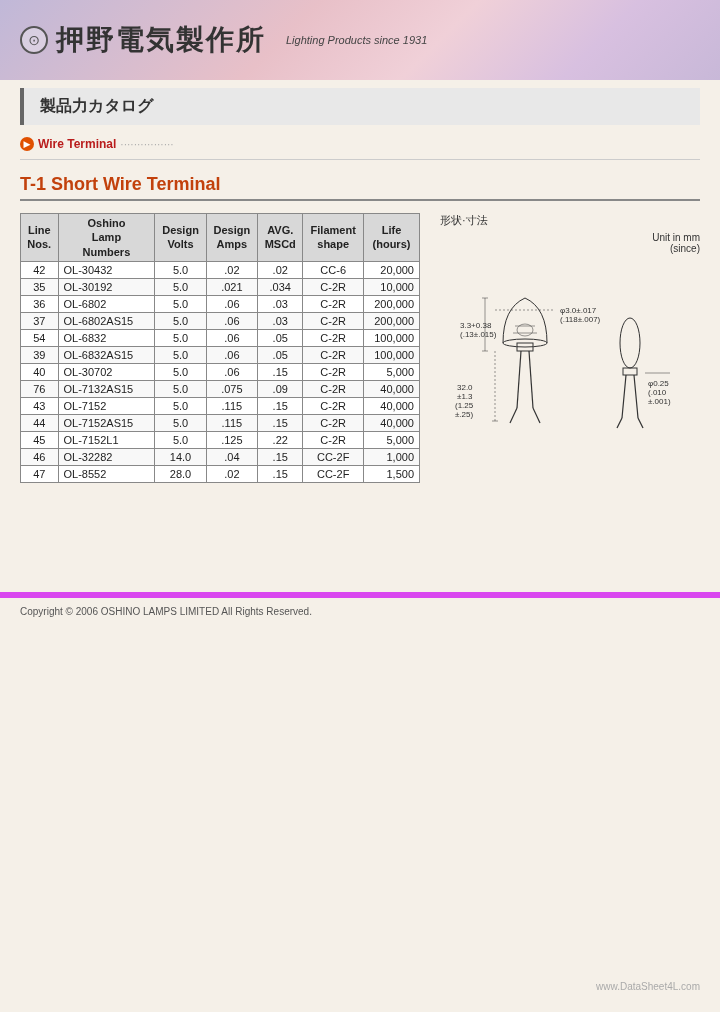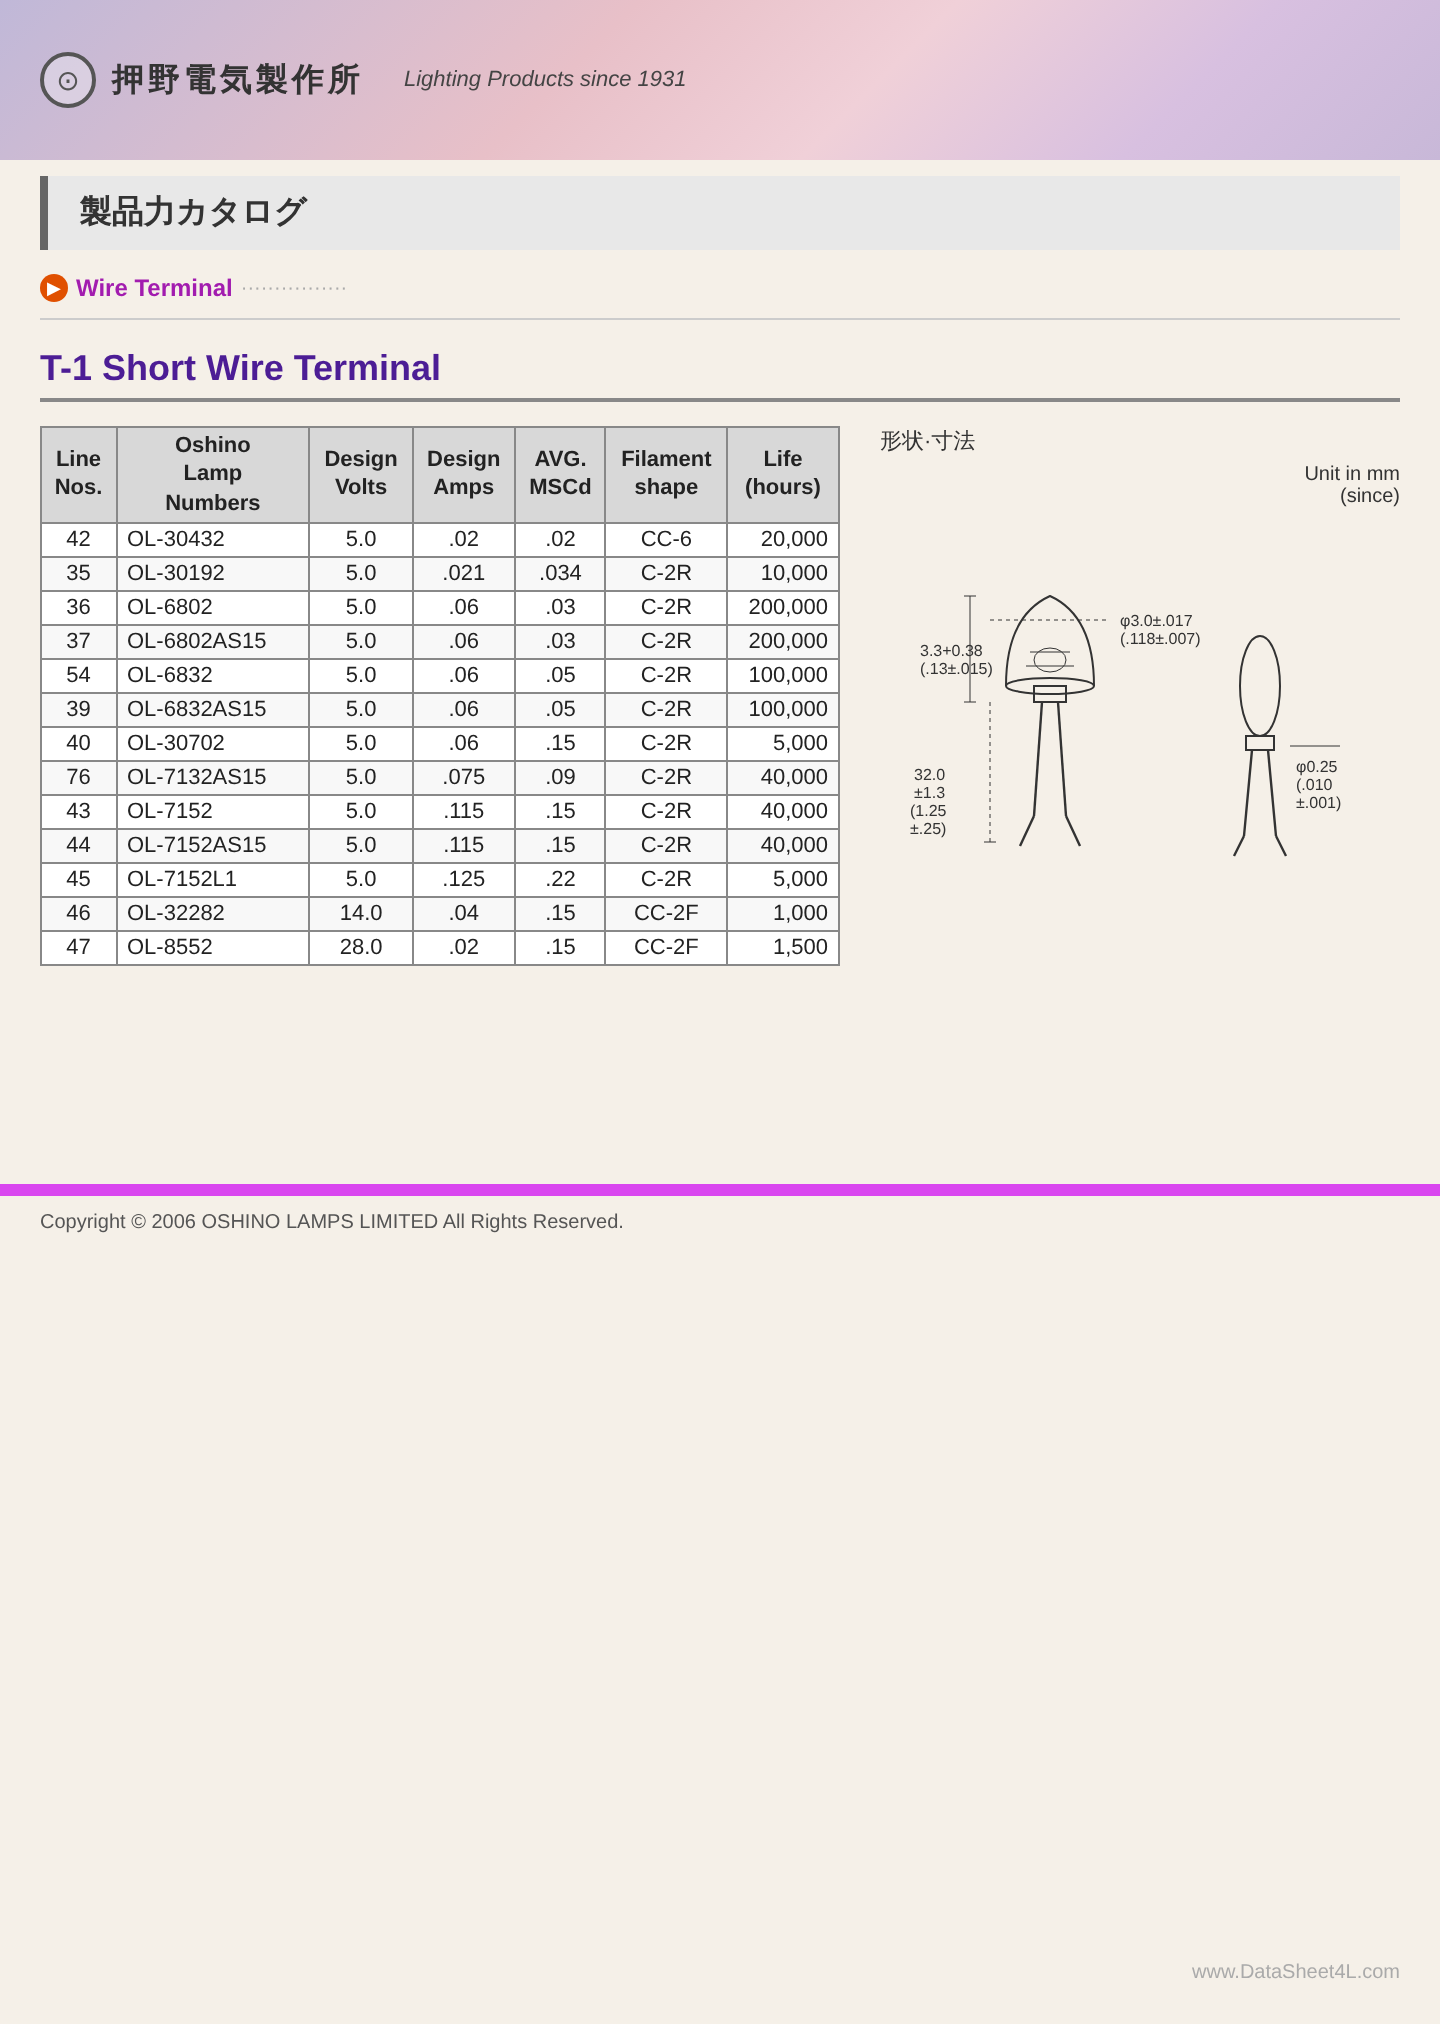--- a/index.html
+++ b/index.html
@@ -33,21 +33,21 @@
       border: 2px solid #555;
       border-radius: 50%;
       display: flex;
       align-items: center;
       justify-content: center;
       font-size: 14px;
       color: #555;
       background: rgba(255,255,255,0.3);
     }
     .header-company {
-      font-size: 16px;
+      font-size: 28px;
       font-weight: bold;
       color: #333;
       font-family: serif;
       letter-spacing: 2px;
     }
     .header-tagline {
       margin-left: 12px;
       font-size: 11px;
       color: #444;
       font-style: italic;
@@ -80,21 +80,21 @@
       background: #e05000;
       border-radius: 50%;
       display: inline-flex;
       align-items: center;
       justify-content: center;
       color: white;
       font-size: 9px;
       flex-shrink: 0;
     }
     .breadcrumb-link {
-      color: #a21caf;
+      color: #b91c1c;
       text-decoration: none;
       font-weight: bold;
     }
     .breadcrumb-sep {
       color: #aaa;
       font-size: 10px;
     }
 
     
     .divider {
@@ -104,21 +104,21 @@
     }
 
     
     .main-content {
       padding: 10px 20px;
     }
 
     .section-title {
       font-size: 18px;
       font-weight: bold;
-      color: #4c1d95;
+      color: #c2410c;
       margin-bottom: 12px;
       border-bottom: 2px solid #888;
       padding-bottom: 4px;
     }
 
     
     .table-diagram {
       display: flex;
       gap: 20px;
       align-items: flex-start;

